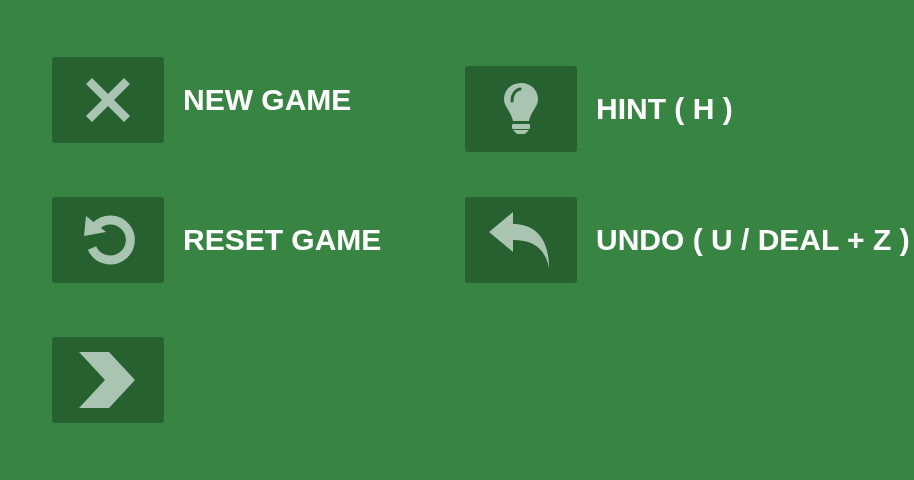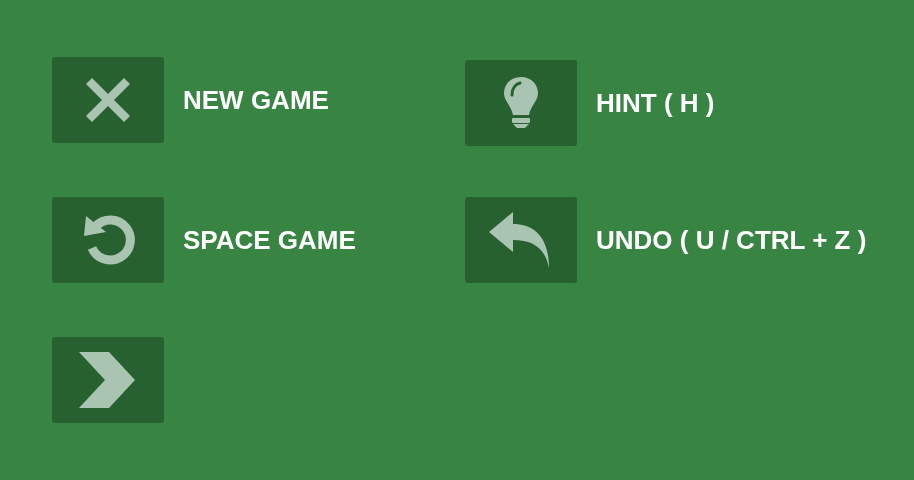--- a/index.html
+++ b/index.html
@@ -8,40 +8,40 @@
       background:#388443;
       font-family:"Liberation Sans", sans-serif;
       position:relative;
     }
     .item { position:absolute; display:flex; align-items:center; cursor:pointer; }
     .box {
       width:112px; height:86px; background:#276130; border-radius:3px;
       display:flex; align-items:center; justify-content:center;
     }
     .label {
-      margin-left:19px; color:#ffffff; font-weight:bold; font-size:26px;
+      margin-left:19px; color:#ffffff; font-weight:bold; font-size:30px;
       letter-spacing:0px; white-space:nowrap;
     }
     svg { display:block; }
   </style>
 </head>
 <body>
 
 <div class="item" style="left:52px; top:57px;">
   <div class="box">
     <span>
       <svg width="48" height="48" viewBox="0 0 48 48">
         <path d="M8 2 L24 18 L40 2 L46 8 L30 24 L46 40 L40 46 L24 30 L8 46 L2 40 L18 24 L2 8 Z" fill="#a9c4b0"></path>
       </svg>
     </span>
   </div>
   <span class="label">NEW GAME</span>
 </div>
 
-<div class="item" style="left:465px; top:60px;justify-content:center;">
+<div class="item" style="left:465px; top:66px;justify-content:center;">
   <div class="box">
     <span>
       <svg width="40" height="56" viewBox="0 0 40 56">
         <path d="M20 2 C9 2 3 10 3 18 C3 26 10 30 12 40 L28 40 C30 30 37 26 37 18 C37 10 31 2 20 2 Z" fill="#a9c4b0"></path>
         <path d="M11 20 C11 13 15 9 19 8" stroke="#276130" stroke-width="3" fill="none" stroke-linecap="round"></path>
         <rect x="11" y="43" width="18" height="5" rx="1" fill="#a9c4b0"></rect>
         <path d="M12 49 L28 49 L24 53 L16 53 Z" fill="#a9c4b0"></path>
       </svg>
     </span>
   </div>
@@ -50,32 +50,32 @@
 
 <div class="item" style="left:52px; top:197px;">
   <div class="box">
     <span>
       <svg width="56" height="56" viewBox="0 0 56 56">
         <path d="M16 14 A20 20 0 1 1 12 36" stroke="#a9c4b0" stroke-width="9" fill="none"></path>
         <path d="M6 4 L26 20 L4 24 Z" fill="#a9c4b0"></path>
       </svg>
     </span>
   </div>
-  <span class="label">SPACE GAME</span>
+  <span class="label">RESET GAME</span>
 </div>
 
 <div class="item" style="left:465px; top:197px;">
   <div class="box">
     <span>
       <svg width="68" height="60" viewBox="0 0 68 60">
         <path d="M2 22 L26 2 L26 14 C46 14 62 26 62 58 C58 38 46 30 26 30 L26 42 Z" fill="#a9c4b0"></path>
       </svg>
     </span>
   </div>
-  <span class="label">UNDO ( U / CTRL + Z )</span>
+  <span class="label">UNDO ( U / DEAL + Z )</span>
 </div>
 
 <div class="item" style="left:52px; top:337px;">
   <div class="box">
     <span>
       <svg width="58" height="58" viewBox="0 0 58 58">
         <path d="M0 1 L30 1 L56 29 L30 57 L0 57 L26 29 Z" fill="#a9c4b0"></path>
       </svg>
     </span>
   </div>

